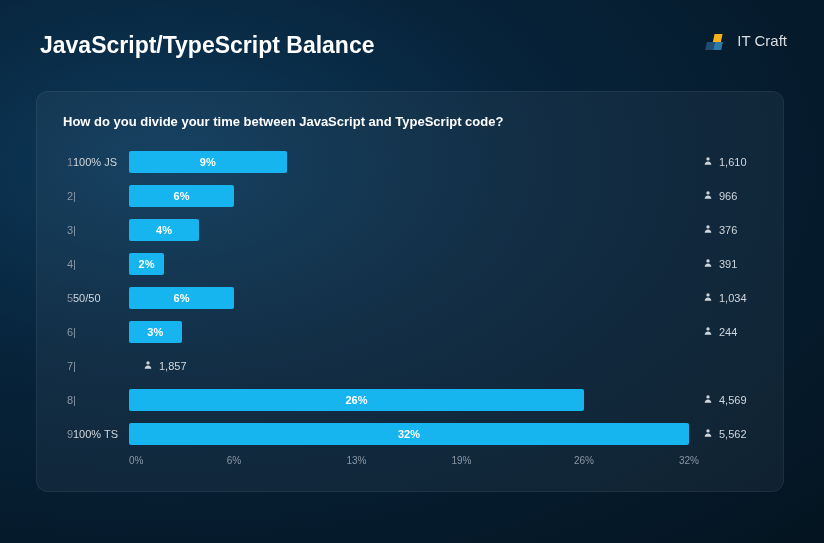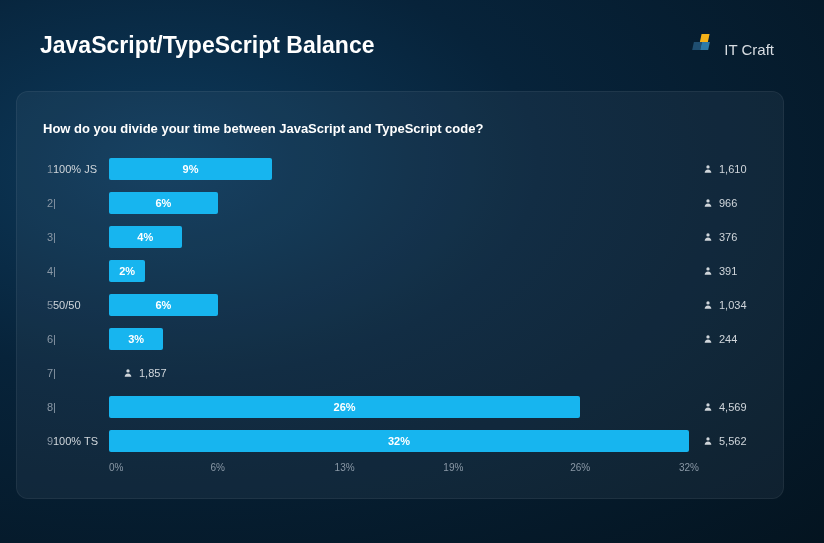--- a/index.html
+++ b/index.html
@@ -9,43 +9,43 @@
     background: radial-gradient(ellipse at 20% 30%, #0d3a5c 0%, #07233a 40%, #041420 100%);
     font-family: -apple-system, BlinkMacSystemFont, "Segoe UI", Arial, sans-serif;
     color: #fff;
     overflow: hidden;
     position: relative;
   }
   .header {
     display: flex;
     justify-content: space-between;
     align-items: flex-start;
-    padding: 32px 50px 16px 40px;
+    padding: 32px 37px 16px 40px;
   }
   .title {
     font-size: 23px;
     font-weight: 700;
     color: #fff;
   }
   .logo {
     display: flex;
-    align-items: flex-end;
+    align-items: flex-start;
     gap: 6px;
   }
   .logo-text {
     font-size: 15px;
     font-weight: 500;
     color: #d8dde2;
   }
   .card {
-    margin: 16px 40px 28px 16px;
+    margin: 16px 40px 28px 36px;
     background: rgba(120, 140, 160, 0.10);
     border: 1px solid rgba(255,255,255,0.06);
     border-radius: 12px;
-    padding: 29px 26px 18px 20px;
+    padding: 22px 26px 18px 20px;
   }
   .question {
     font-size: 13px;
     font-weight: 700;
     color: #fff;
     margin-bottom: 18px;
     margin-left: 6px;
   }
   .row {
     display: flex;
@@ -85,21 +85,21 @@
     justify-content: center;
   }
   .bar-label {
     font-size: 11px;
     font-weight: 700;
     color: #fff;
   }
   .count-col {
     width: 68px;
     display: flex;
-    align-items: center;
+    align-items: flex-start;
     gap: 6px;
     padding-left: 14px;
     font-size: 11px;
     color: #d0d6db;
   }
   .person-icon {
     width: 10px;
     height: 10px;
     fill: #d0d6db;
   }

